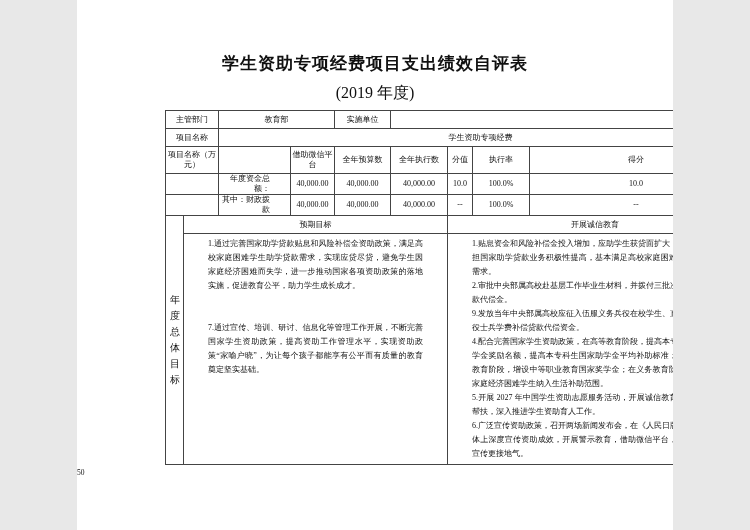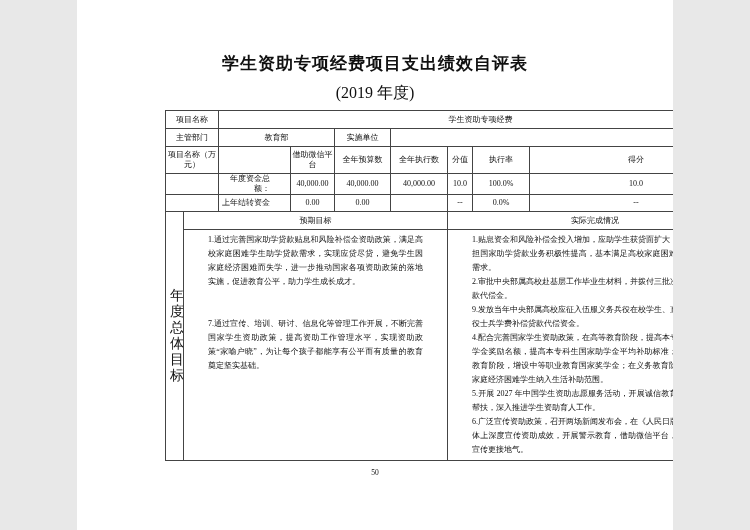--- a/index.html
+++ b/index.html
@@ -31,25 +31,25 @@
   .lbl-right { text-align:right; padding-right:20px; }
   .goal-cell {
     vertical-align:top; text-align:justify; padding:3px 24px;
     font-size:8px; line-height:14px;
   }
   .goal-cell p { margin:0; }
   .goal-cell p.gap { margin-top:28px; }
   .vert-cell { padding:0; }
   .vert-inner {
     width:9px; margin:0 auto; word-break:break-all;
-    font-size:14px; line-height:16px; text-align:center;
+    font-size:10px; line-height:16px; text-align:center;
   }
   .pagenum {
     position:absolute; top:468px; left:0; width:100%;
-    text-align:center; font-size:7.5px;
+    font-size:7.5px;
   }
 </style>
 </head>
 <body>
 
 <div class="page">
 
   <div class="title">学生资助专项经费项目支出绩效自评表</div>
   <div class="subtitle">(2019 年度)</div>
 
@@ -61,28 +61,28 @@
           <col style="width:72px">
           <col style="width:44px">
           <col style="width:56px">
         <col style="width:57px">
           <col style="width:25px">
           <col style="width:57px">
           <col style="width:213px">
       </colgroup>
       <tbody>
           <tr class="r-md">
-        <td>项目名称</td>
-        <td colspan="7">学生资助专项经费</td>
-      </tr>
-      <tr class="r-md">
         <td>主管部门</td>
         <td colspan="2">教育部</td>
         <td>实施单位</td>
         <td colspan="4"></td>
+      </tr>
+      <tr class="r-md">
+        <td>项目名称</td>
+        <td colspan="7">学生资助专项经费</td>
       </tr>
       <tr class="r-hdr">
         <td>项目名称（万元）</td>
         <td></td>
         <td>借助微信平台</td>
         <td>全年预算数</td>
         <td>全年执行数</td>
         <td>分值</td>
         <td>执行率</td>
         <td>得分</td>
@@ -92,44 +92,44 @@
         <td class="lbl-right">年度资金总额：</td>
         <td>40,000.00</td>
         <td>40,000.00</td>
         <td>40,000.00</td>
         <td>10.0</td>
         <td>100.0%</td>
         <td>10.0</td>
       </tr>
       <tr class="r-sm">
         <td></td>
-        <td class="lbl-right">上年结转资金</td>
-        <td>0.00</td>
-        <td>0.00</td>
-        <td></td>
+        <td class="lbl-right">其中：财政拨款</td>
+        <td>40,000.00</td>
+        <td>40,000.00</td>
+        <td>40,000.00</td>
         <td>--</td>
-        <td>0.0%</td>
+        <td>100.0%</td>
         <td>--</td>
       </tr>
     </tbody>
       </table>
 
     <table class="t2">
       <colgroup>
         <col style="width:18px">
           <col style="width:264px">
           <col style="width:295px">
       </colgroup>
       <tbody>
           <tr class="r-md">
         <td rowspan="2" class="vert-cell">
           <div class="vert-inner">年度总体目标</div>
         </td>
         <td>预期目标</td>
-        <td>实际完成情况</td>
+        <td>开展诚信教育</td>
       </tr>
       <tr class="r-big">
         <td class="goal-cell">
           <p>1.通过完善国家助学贷款贴息和风险补偿金资助政策，满足高校家庭困难学生助学贷款需求，实现应贷尽贷，避免学生因家庭经济困难而失学，进一步推动国家各项资助政策的落地实施，促进教育公平，助力学生成长成才。</p>
           <p class="gap">7.通过宣传、培训、研讨、信息化等管理工作开展，不断完善国家学生资助政策，提高资助工作管理水平，实现资助政策“家喻户晓”，为让每个孩子都能享有公平而有质量的教育奠定坚实基础。</p>
         </td>
         <td class="goal-cell">
           <p>1.贴息资金和风险补偿金投入增加，应助学生获贷面扩大，金融机构承担国家助学贷款业务积极性提高，基本满足高校家庭困难学生的贷款需求。</p>
           <p>2.审批中央部属高校赴基层工作毕业生材料，并拨付三批次学费补偿贷款代偿金。</p>
           <p>9.发放当年中央部属高校应征入伍服义务兵役在校学生、直招士官、退役士兵学费补偿贷款代偿资金。</p>

